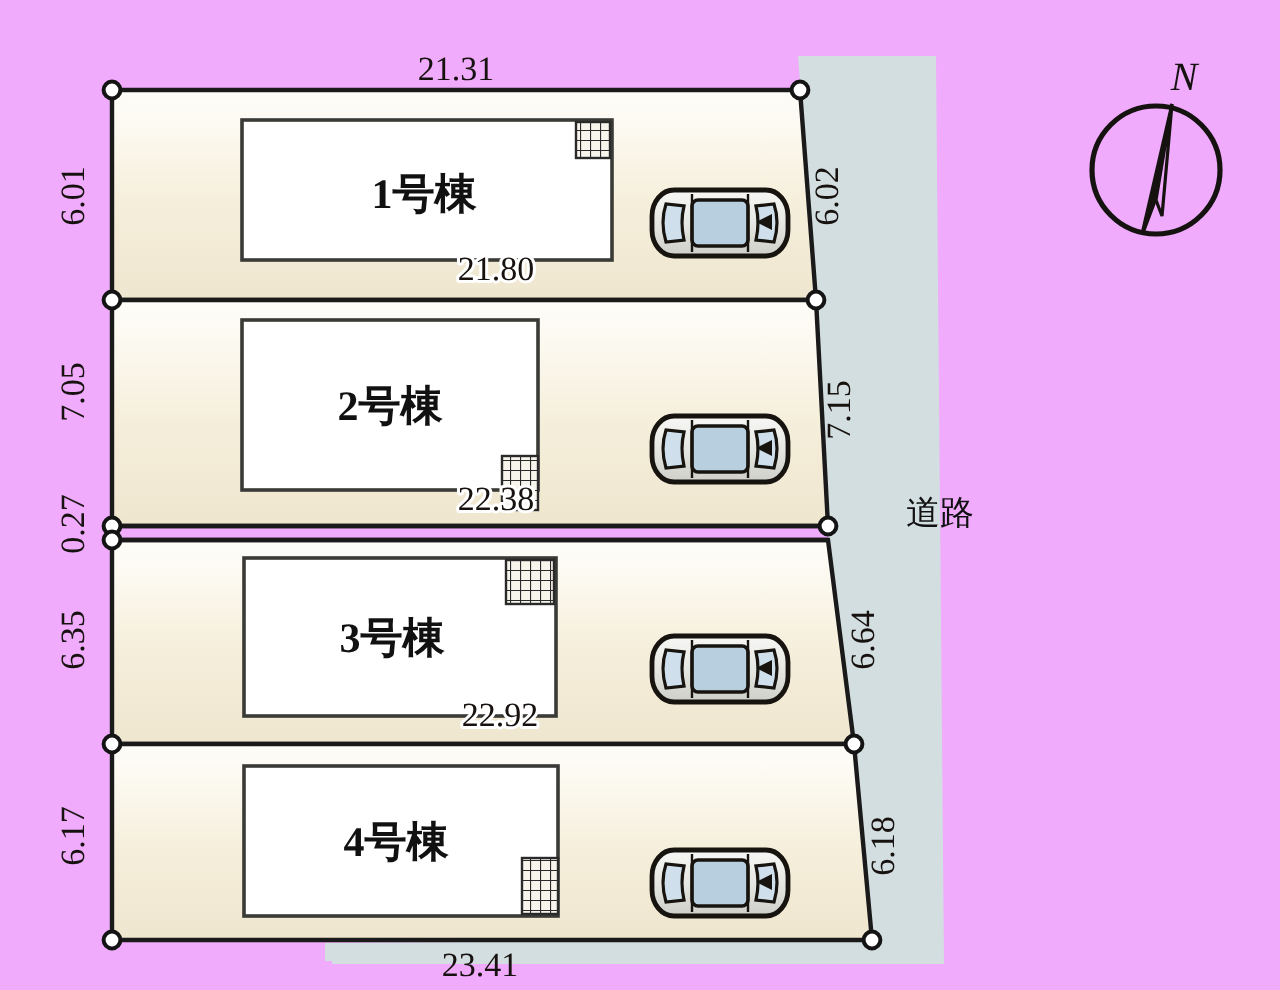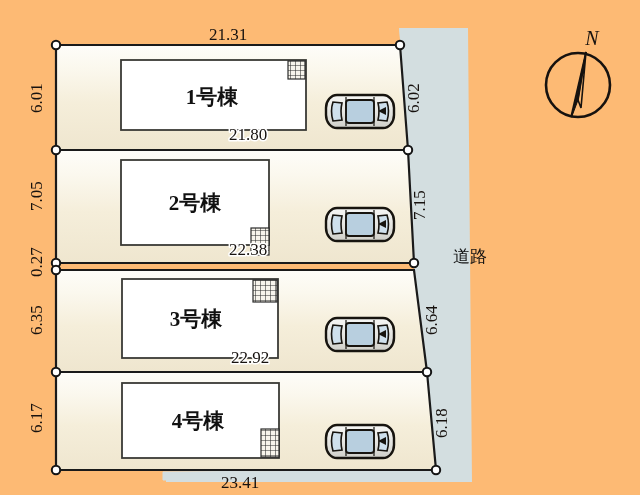--- a/index.html
+++ b/index.html
@@ -10,21 +10,21 @@
   body {
     width: 640px;
     height: 495px;
     overflow: hidden;
     font-family: "Liberation Serif", "DejaVu Serif", serif;
   }
   #stage {
     position: relative;
     width: 640px;
     height: 495px;
-    background: #fdba74;
+    background: #f0abfc;
   }
   svg.plan {
     position: absolute;
     left: 0;
     top: 0;
     width: 640px;
     height: 495px;
   }
   .dim-label {
     font-family: "Liberation Serif", "DejaVu Serif", serif;

